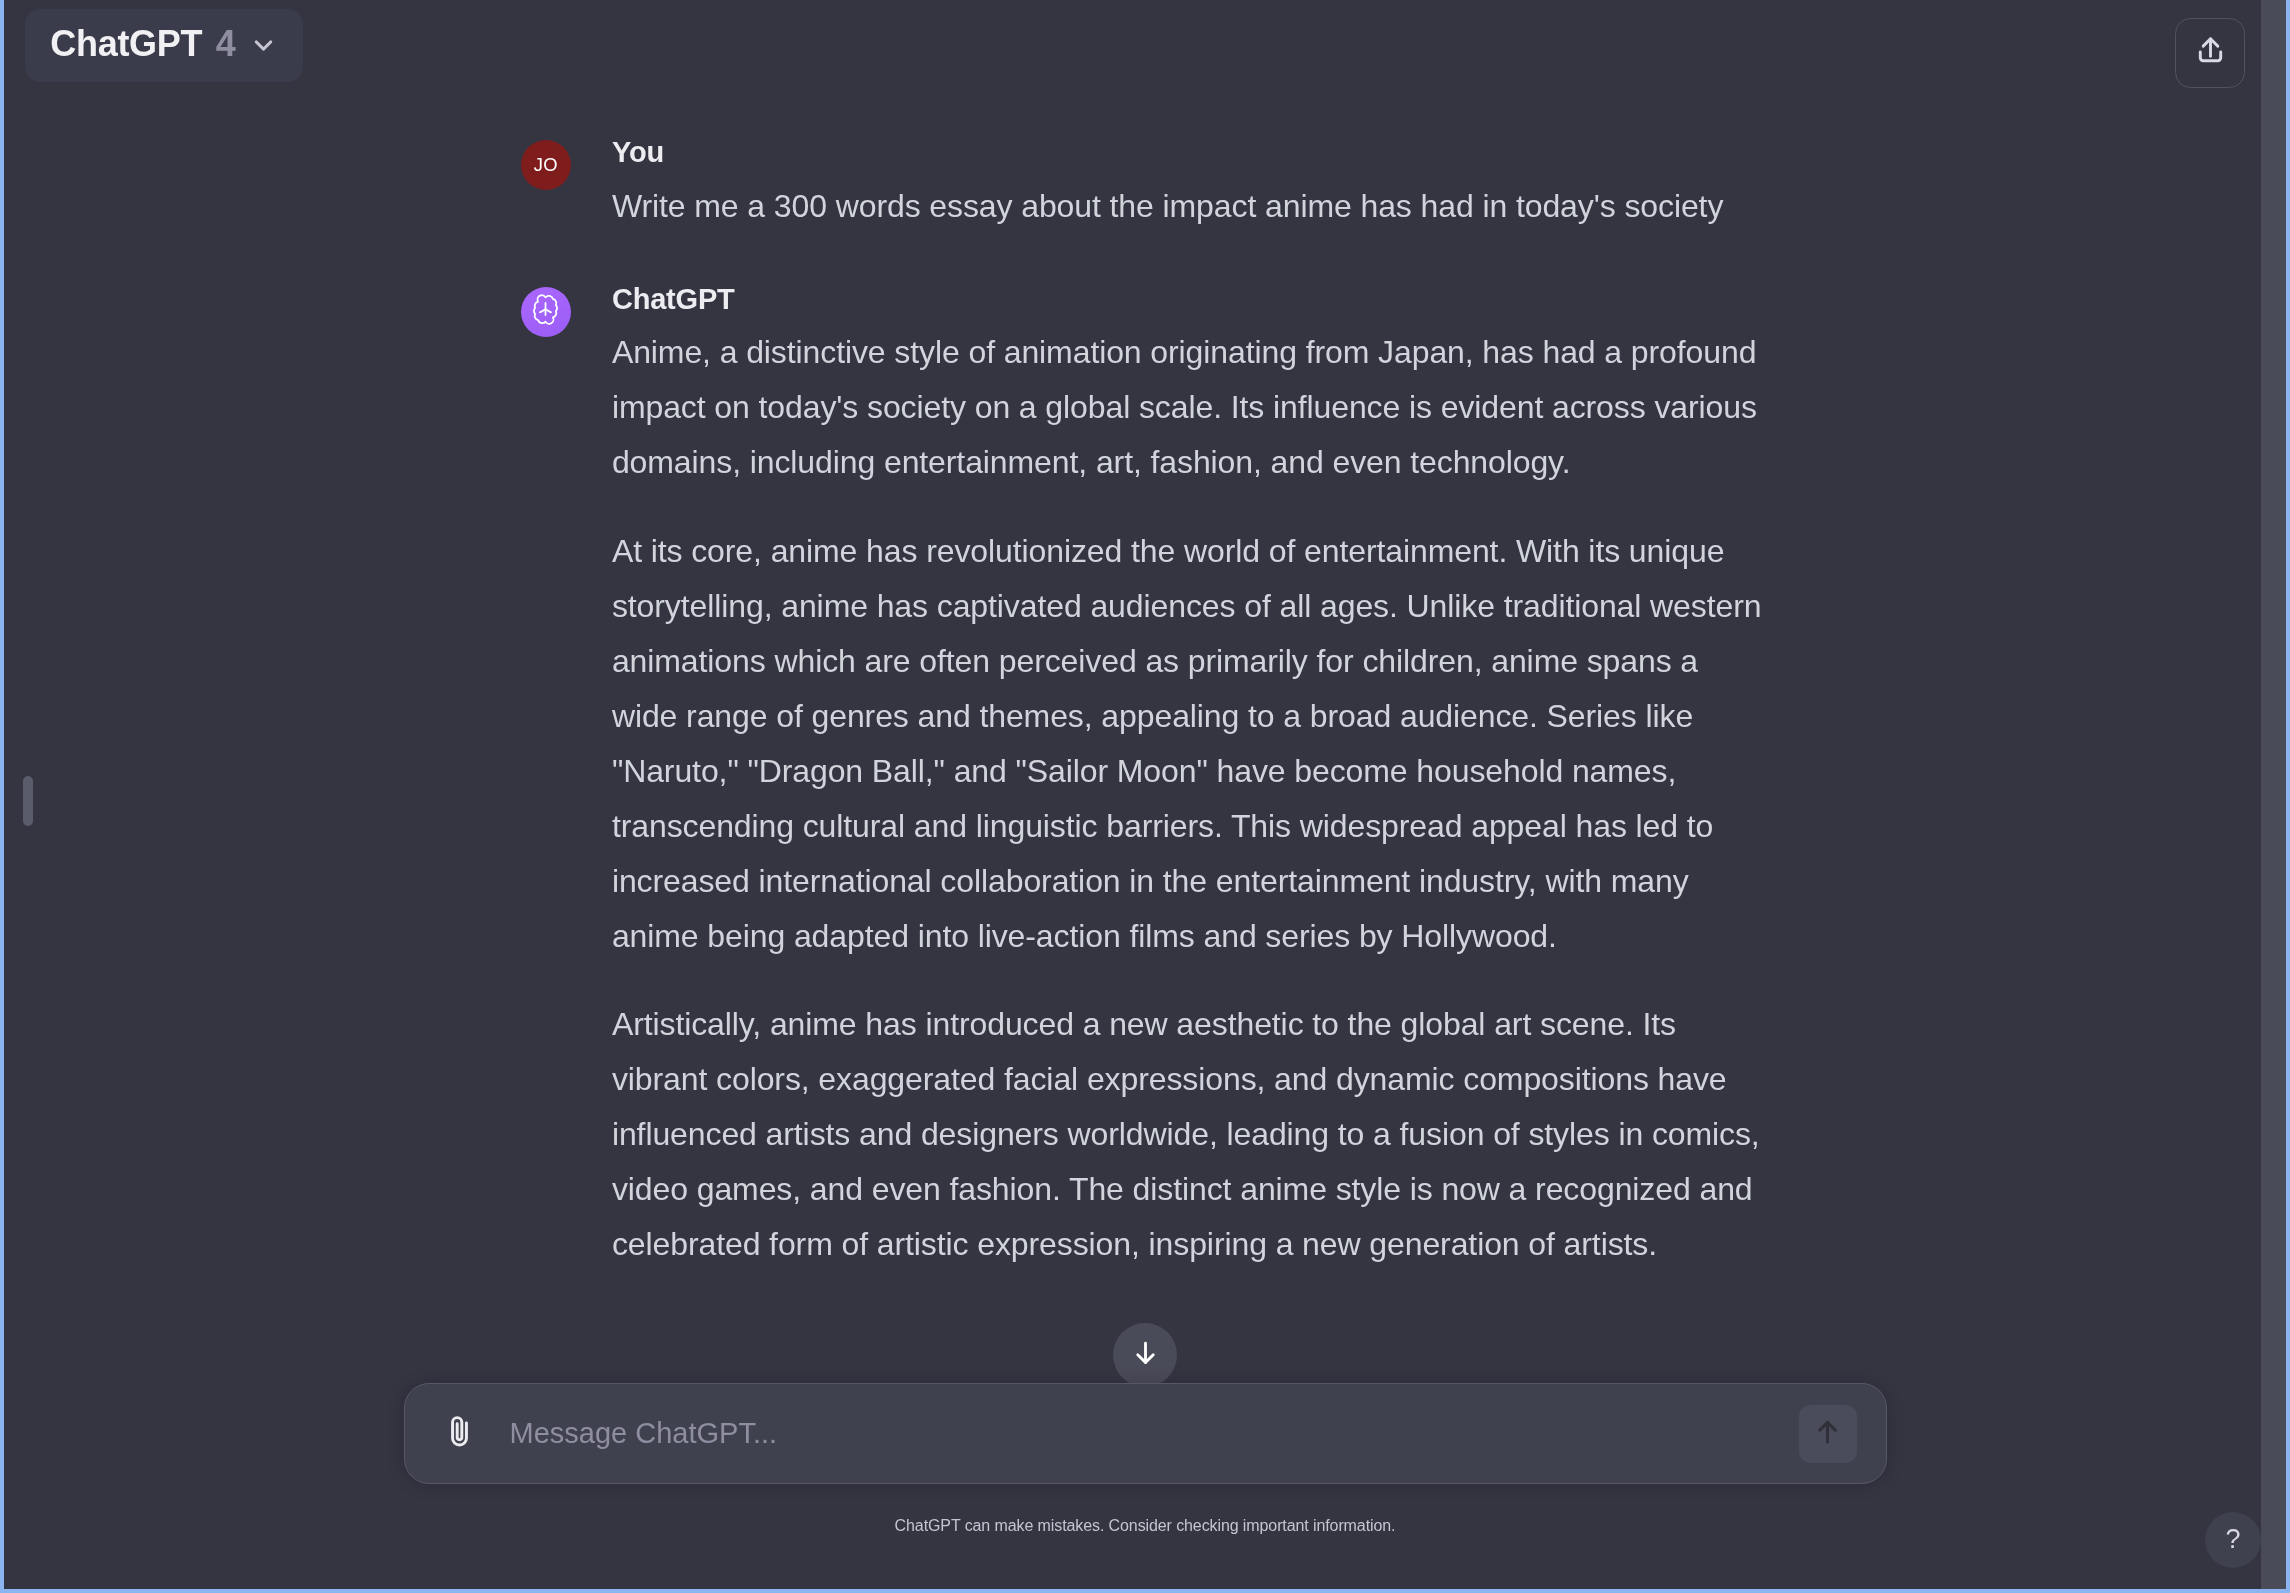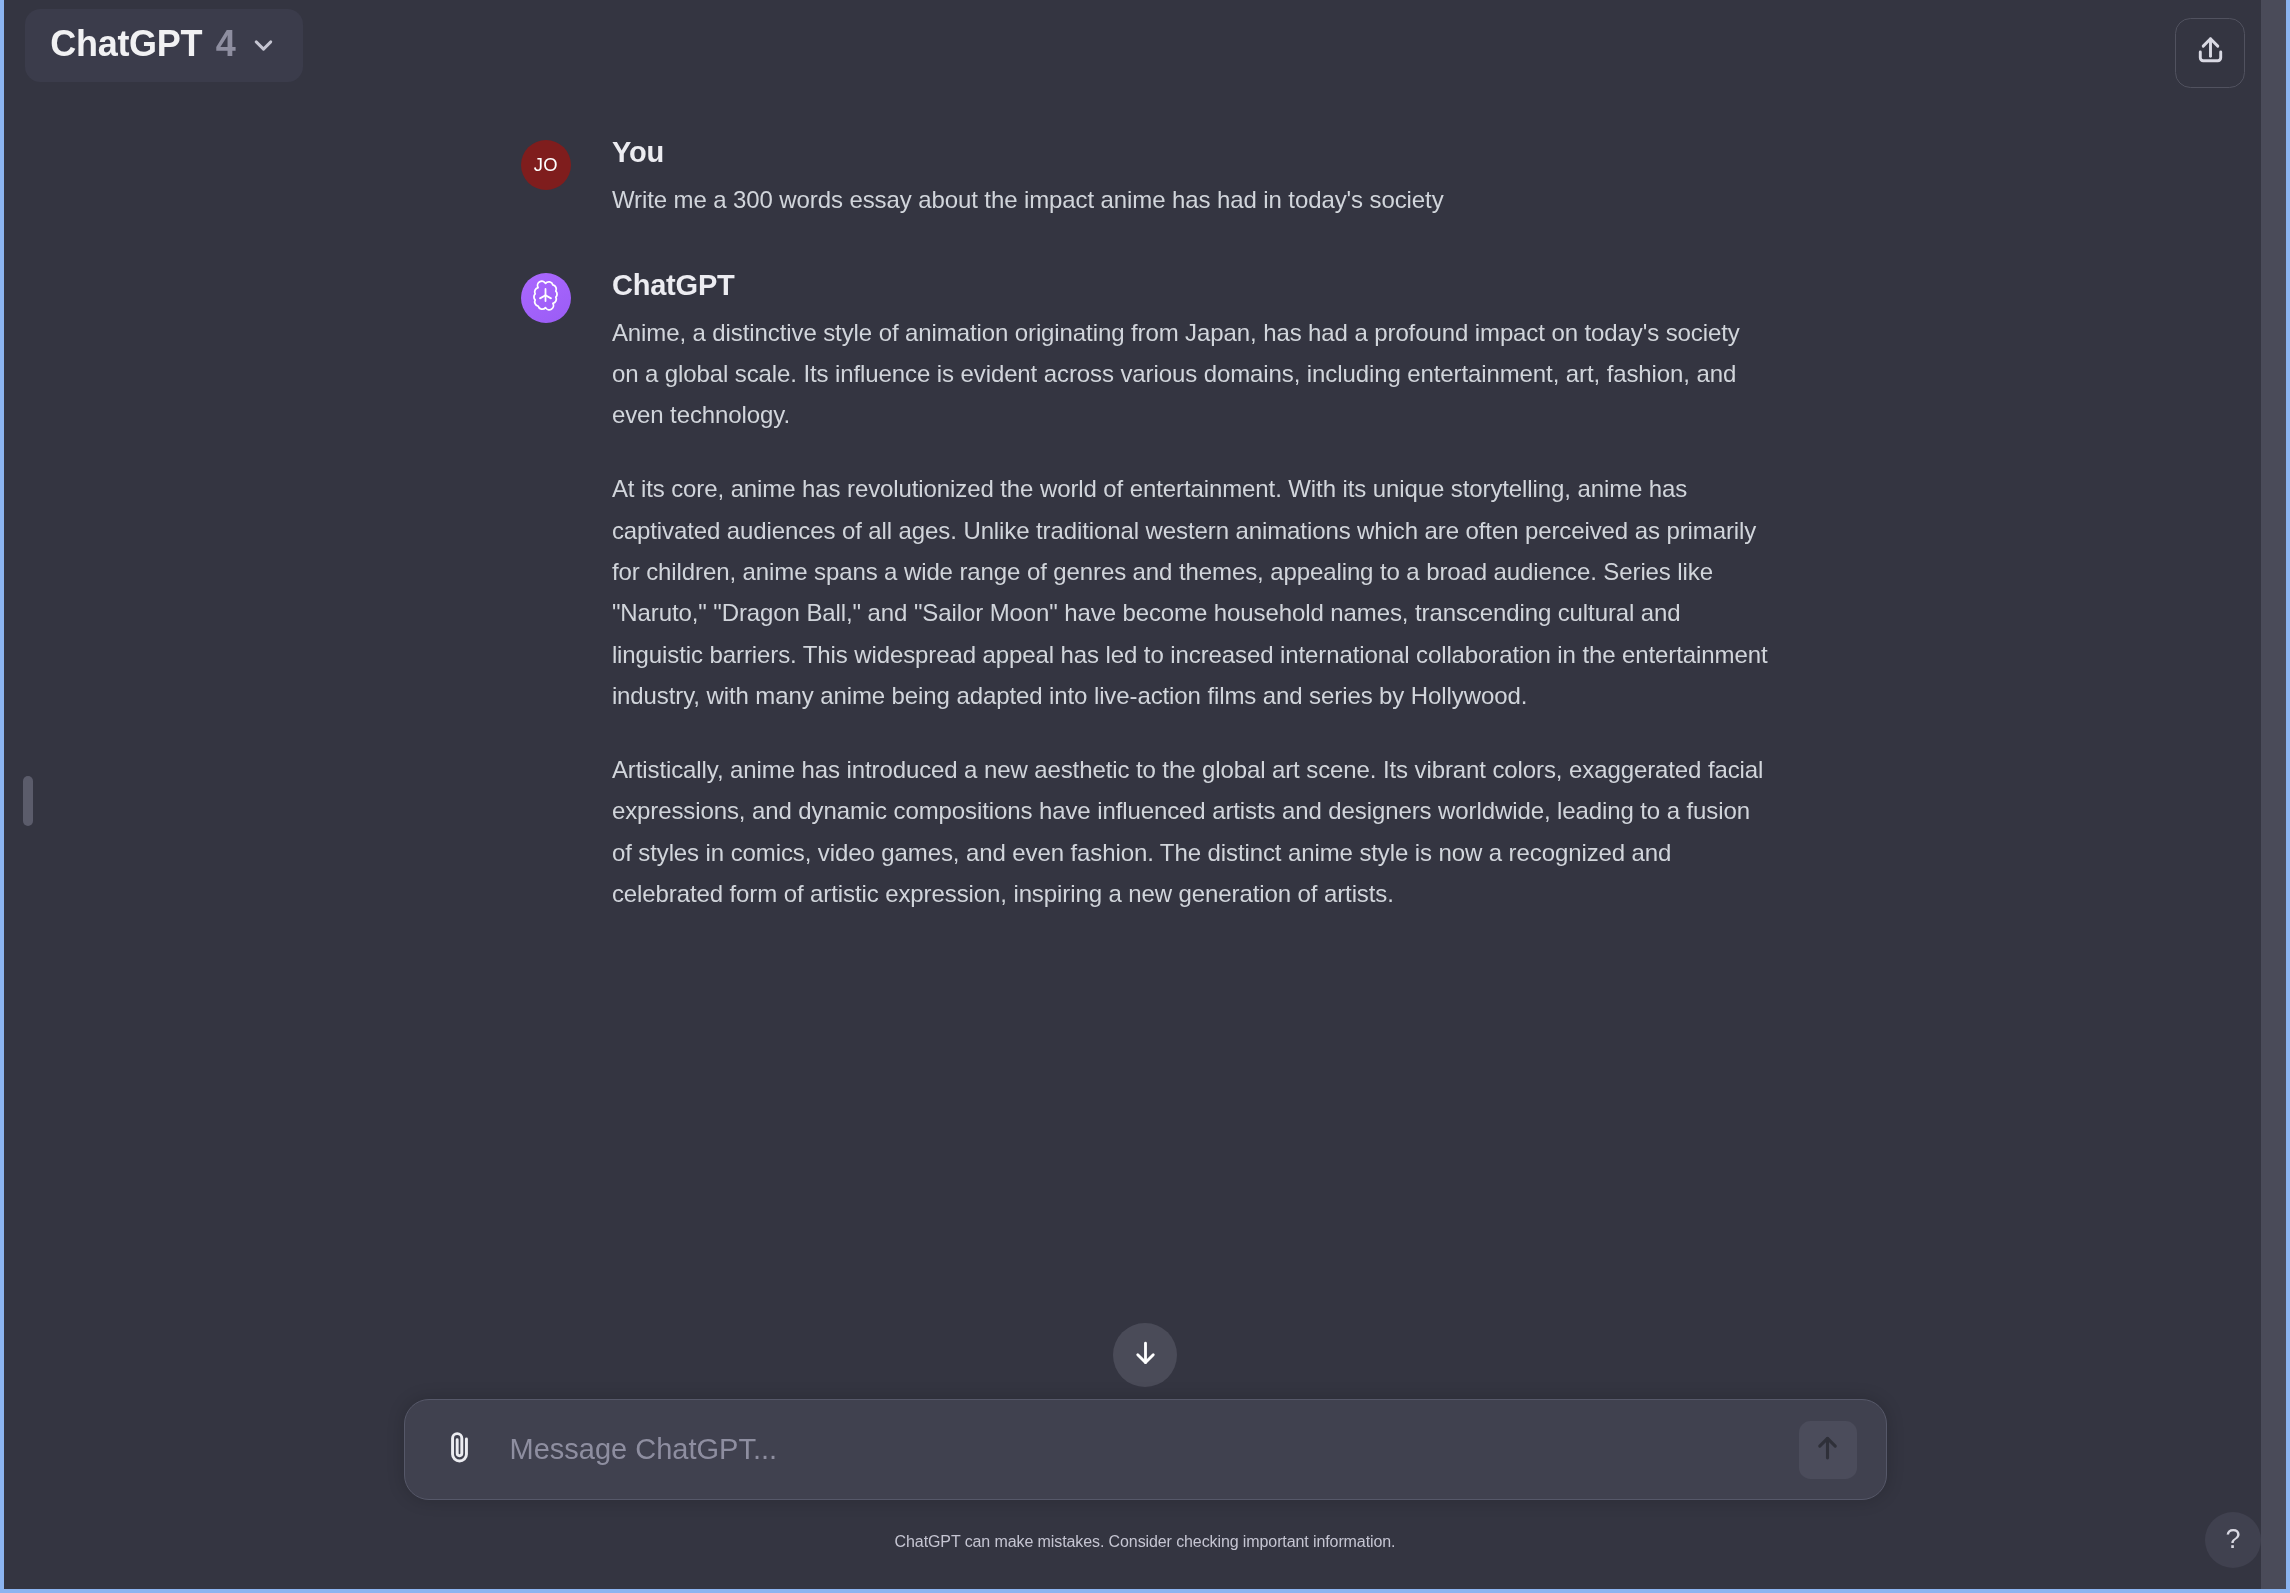--- a/index.html
+++ b/index.html
@@ -129,21 +129,21 @@
 
   .author {
     font-size: 29px;
     font-weight: 700;
     color: #ececf1;
     margin-bottom: 9.7px;
     letter-spacing: -0.2px;
   }
 
   .msg-text {
-    font-size: 24px;
+    font-size: 32px;
     line-height: 1.72;
     color: #d1d5db;
     letter-spacing: -0.1px;
   }
   .msg-text p { margin-bottom: 33px; }
   .msg-text p:last-child { margin-bottom: 0; }
 
   
   .scroll-bottom-button {
     position: absolute;
@@ -158,21 +158,21 @@
     align-items: center;
     justify-content: center;
     cursor: pointer;
     z-index: 18;
   }
 
   
   .composer-area {
     position: absolute;
     left: 0; right: 0;
-    bottom: 0;
+    bottom: 16px;
     height: 190px;
     background: #343541;
     z-index: 25;
   }
 
   .composer {
     position: relative;
     width: 1483px;
     margin: 0 auto;
     height: 101px;

